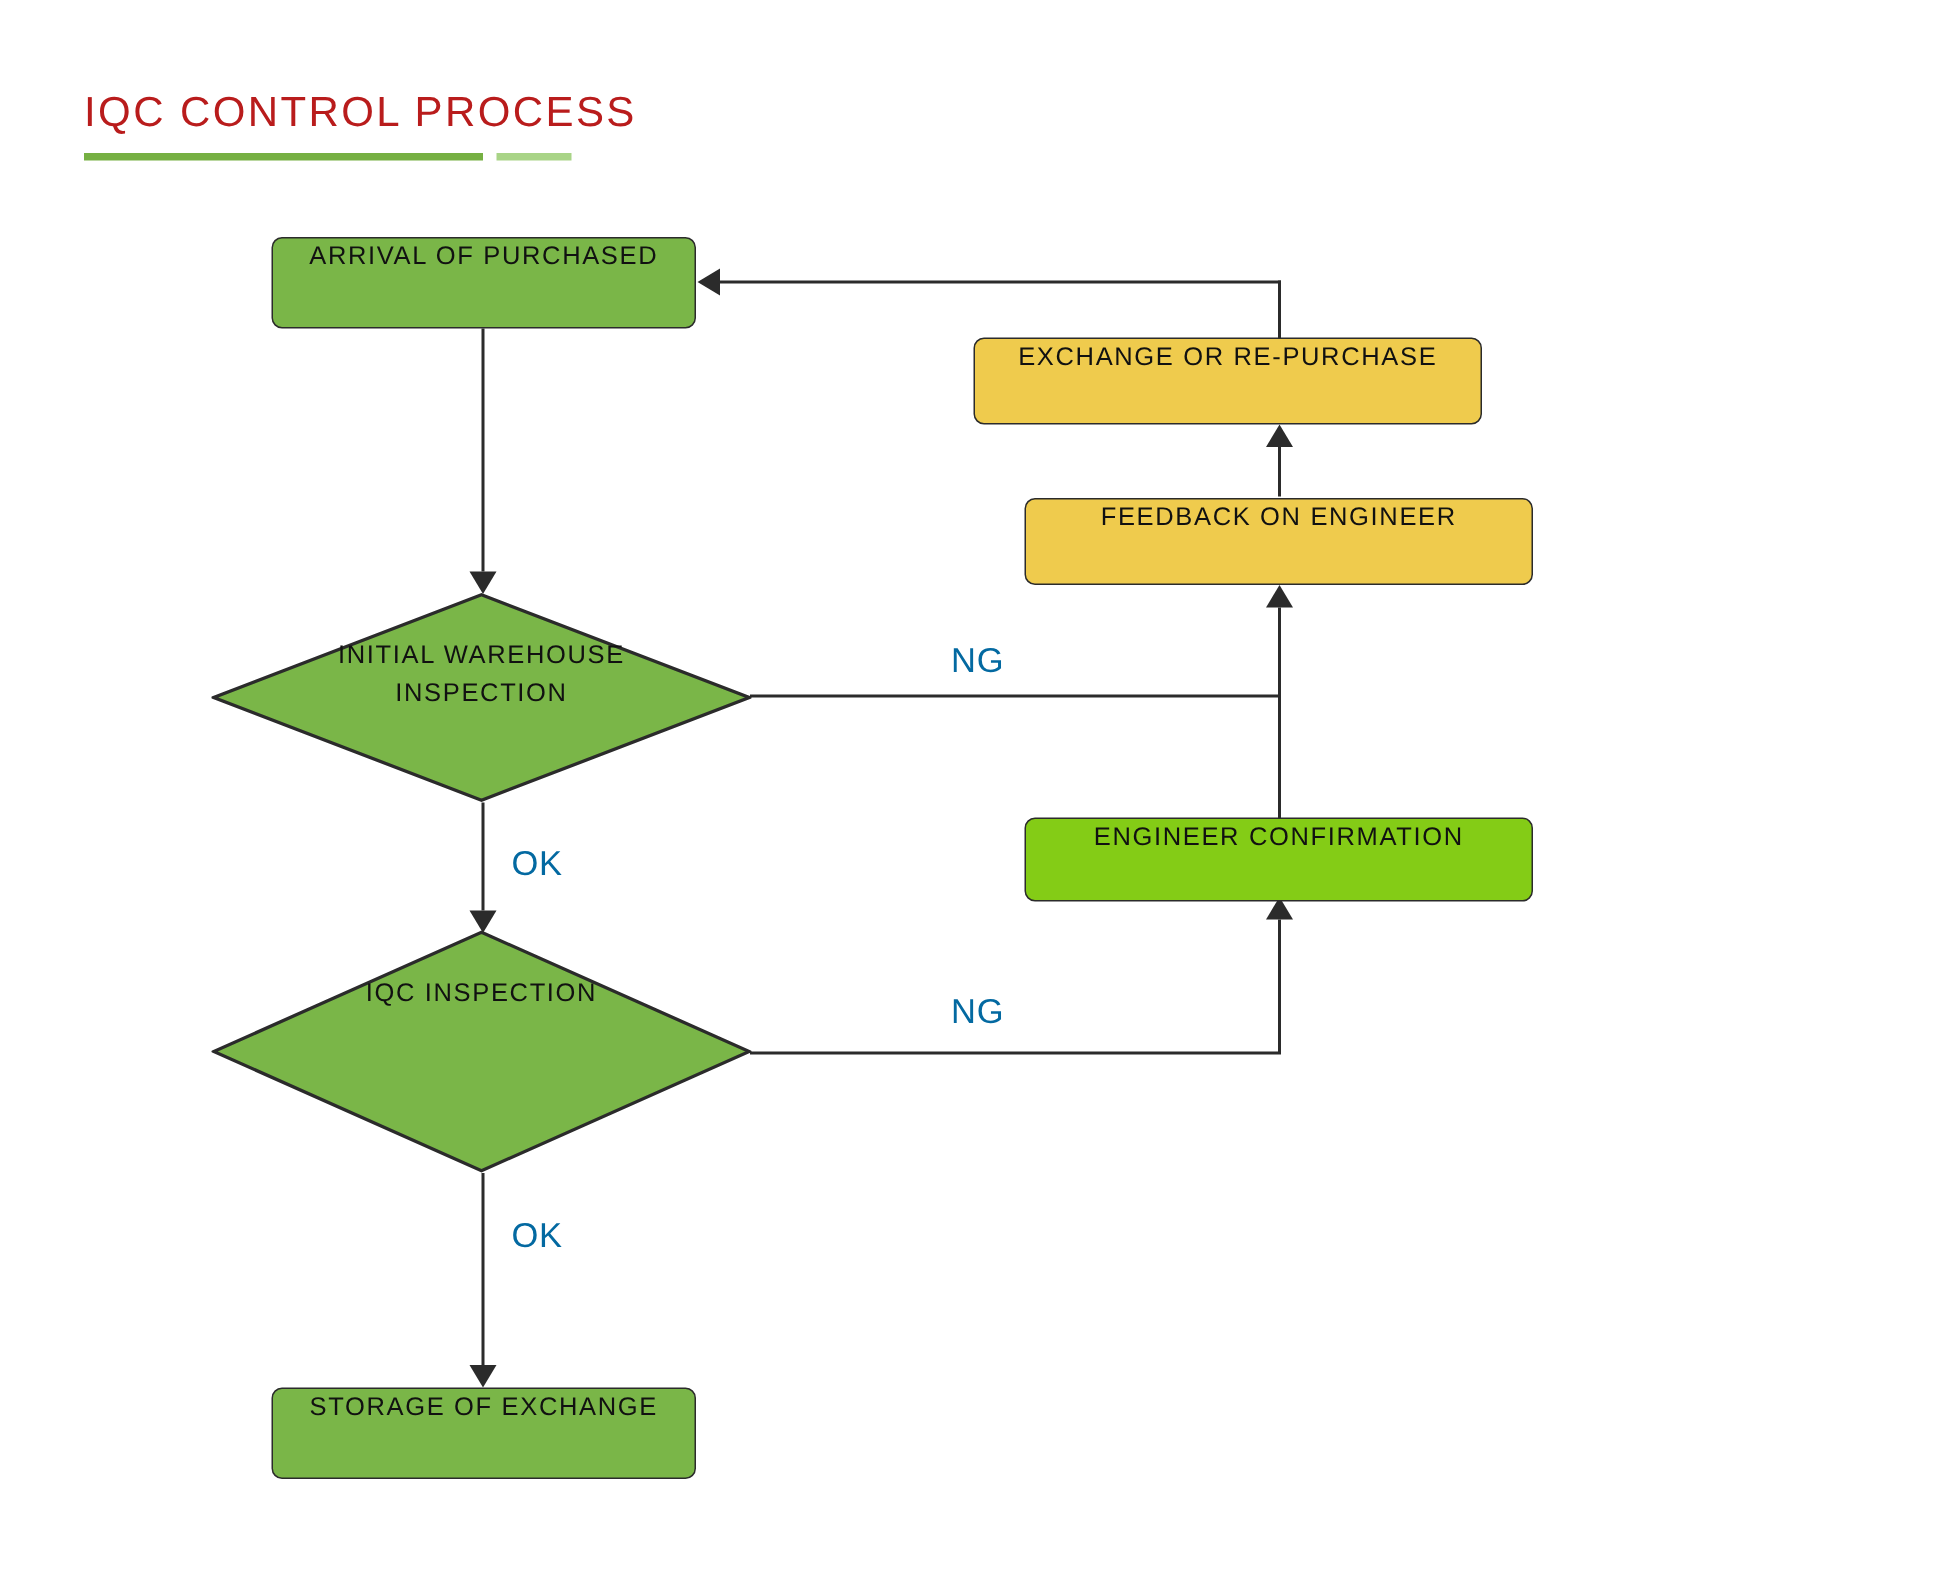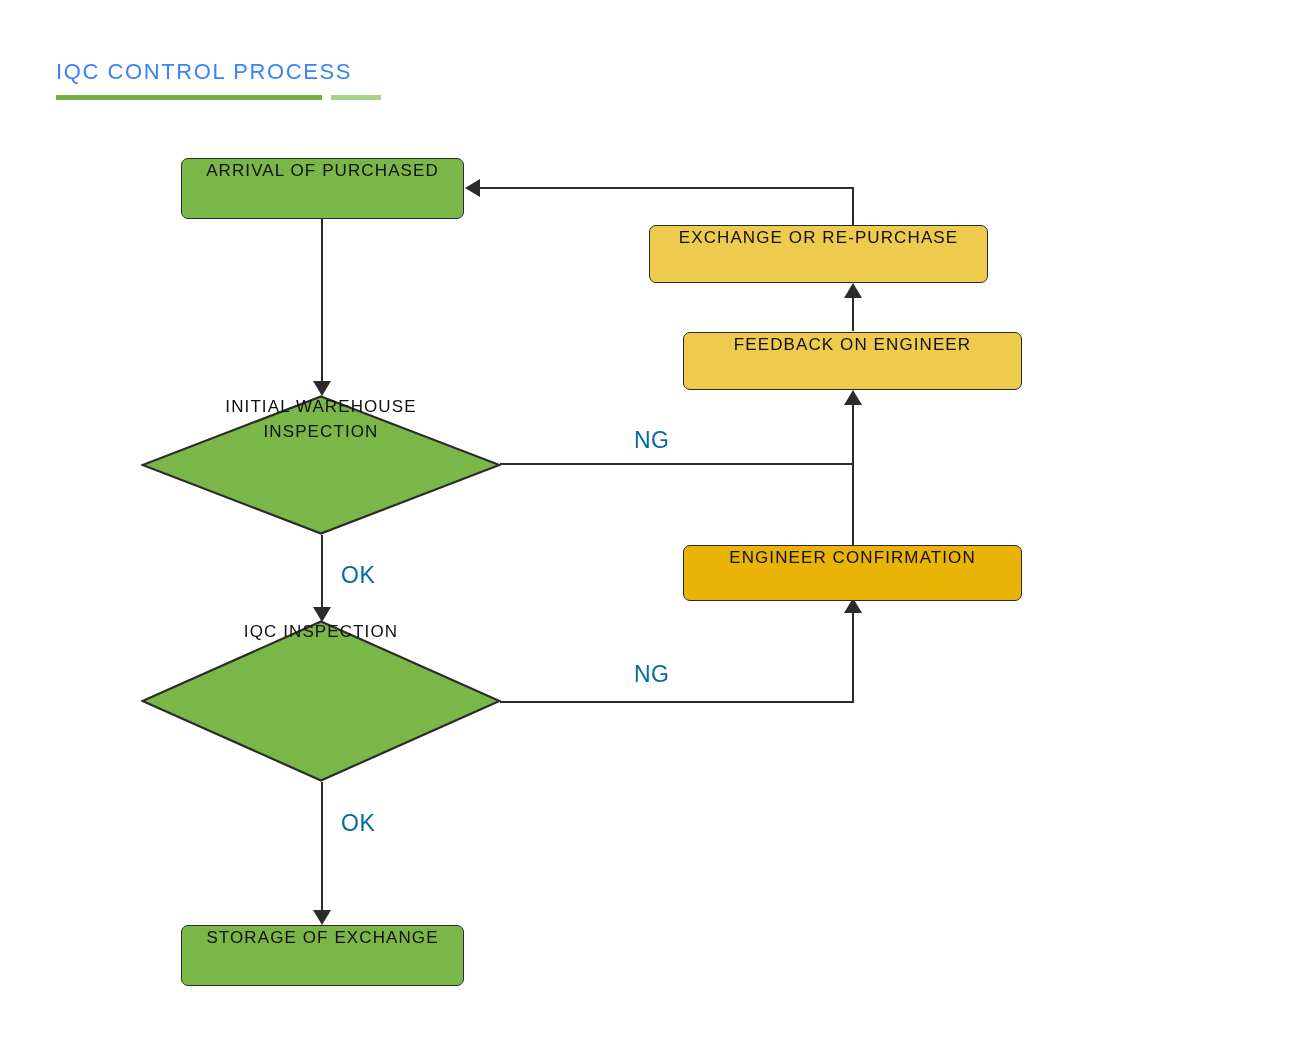--- a/index.html
+++ b/index.html
@@ -19,24 +19,24 @@
     overflow: hidden;
   }
 
   
   .title-block {
     position: absolute;
     left: 56px;
     top: 60px;
   }
   .title-text {
-    font-size: 22px;
+    font-size: 28px;
     font-weight: 400;
     letter-spacing: 1.6px;
-    color: #3b82f6;
+    color: #b91c1c;
     white-space: nowrap;
     line-height: 1.1;
   }
   .title-rule-wrap {
     position: relative;
     height: 6px;
     margin-top: 11px;
     width: 320px;
   }
   .title-rule-main {
@@ -67,36 +67,37 @@
     font-size: 17px;
     letter-spacing: 1.1px;
     line-height: 1.45;
   }
   .box {
     border: 1.6px solid #2b2b2b;
     border-radius: 7px;
   }
   .box.green  { background: #7ab648; }
   .box.yellow { background: #efcb4d; }
-  .box.orange { background: #eab308; }
+  .box.orange { background: #84cc16; }
 
   
   .diamond {
     background: transparent;
     border: none;
   }
   .diamond .dia-shape {
     position: absolute;
     inset: 0;
   }
   .diamond .dia-label {
     position: relative;
     z-index: 2;
     width: 74%;
     white-space: pre-line;
+    margin-top: 30px;
   }
 
   
   .edge-h, .edge-v {
     position: absolute;
     background: #2b2b2b;
   }
   .edge-h { height: 2px; }
   .edge-v { width: 2px; }
 

